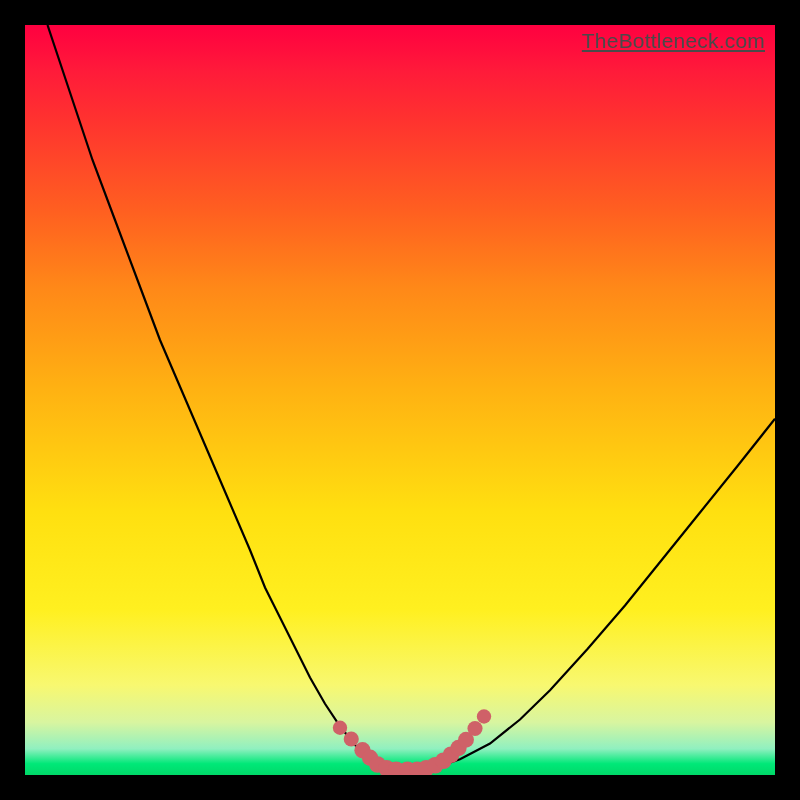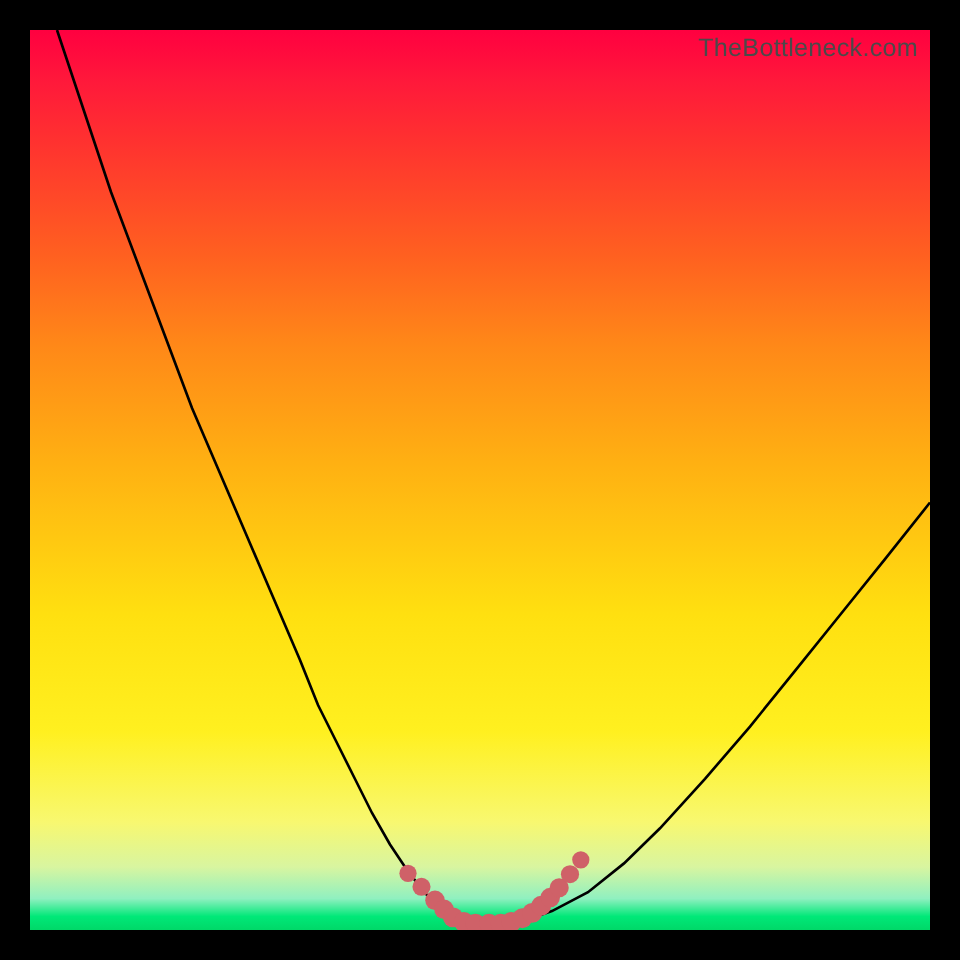--- a/index.html
+++ b/index.html
@@ -35,20 +35,21 @@
   }
   .watermark {
     position: absolute;
     top: 4px;
     right: 10px;
     color: #4a4a4a;
     font-size: 21px;
     font-weight: 500;
     letter-spacing: 0.2px;
     z-index: 3;
+    text-decoration: underline;
   }
   svg.plot {
     position: absolute;
     left: 0;
     top: 0;
     width: 750px;
     height: 750px;
     z-index: 2;
   }
 </style>

